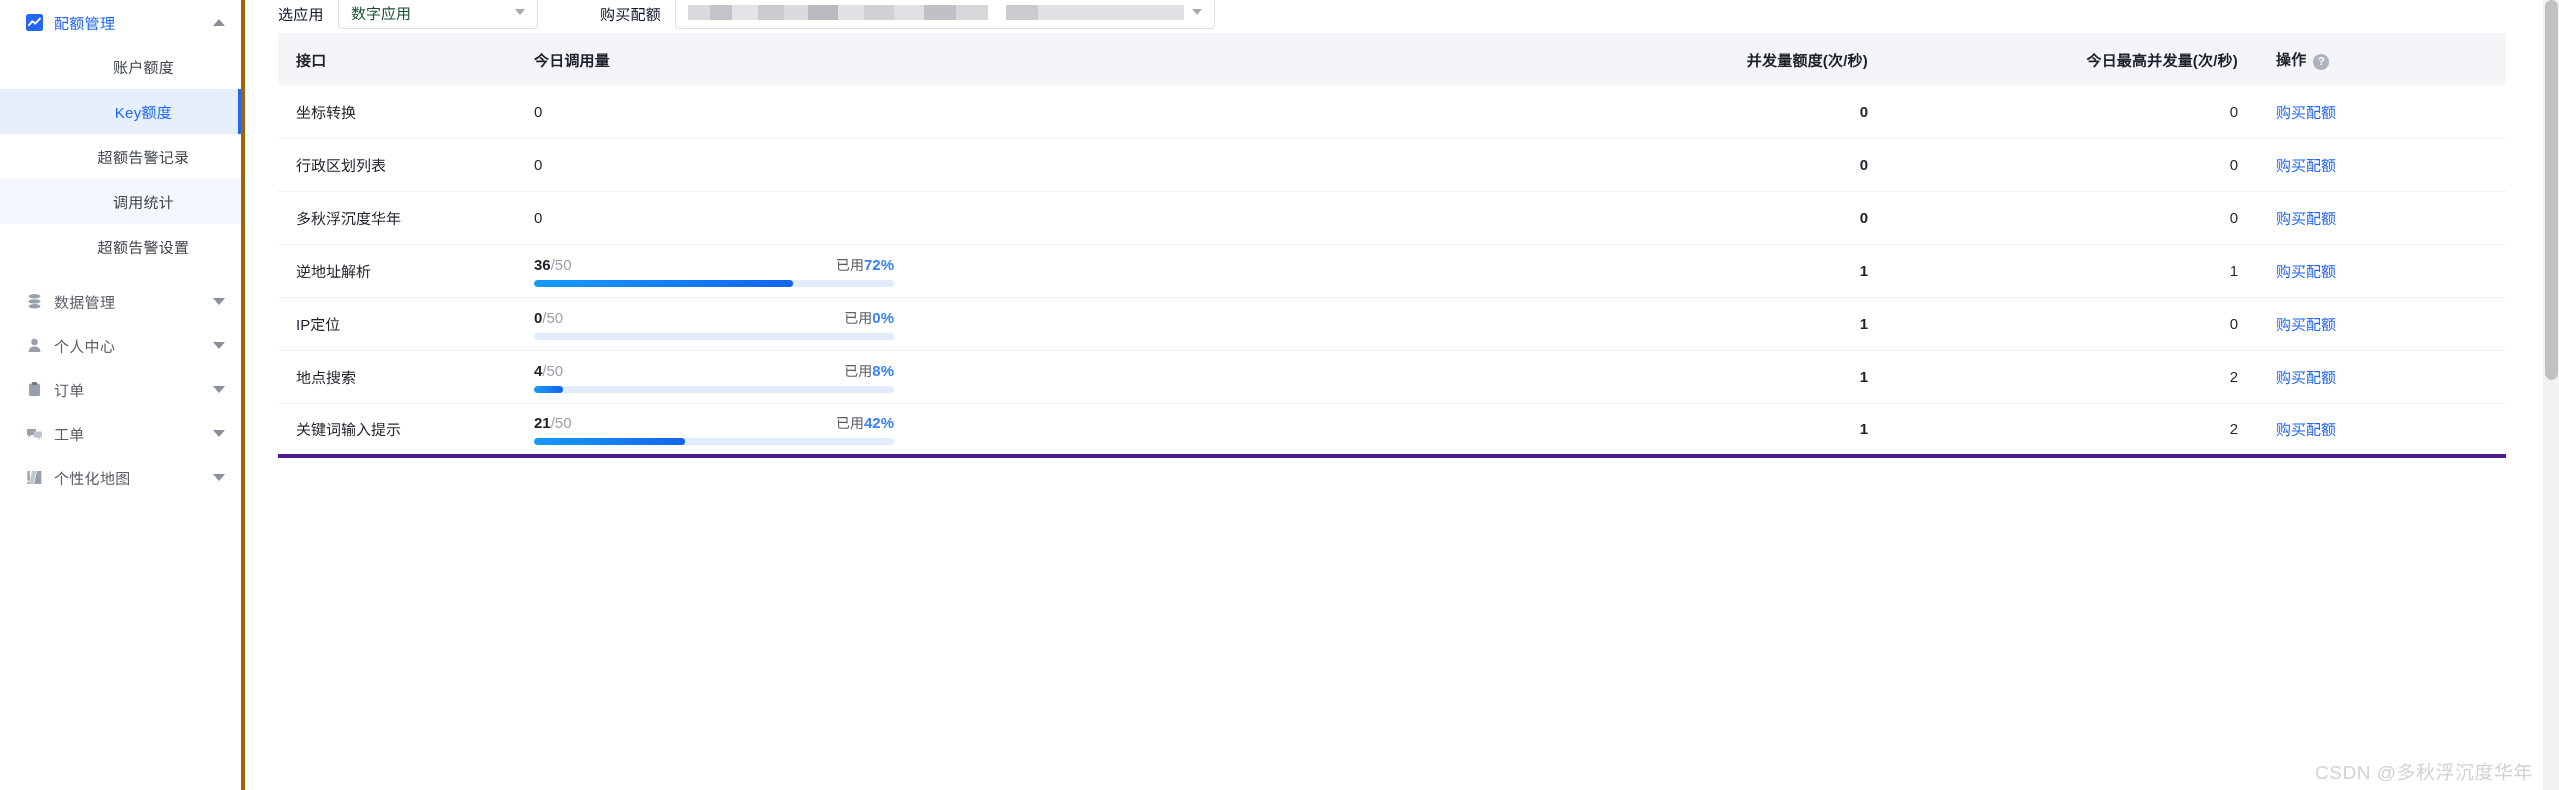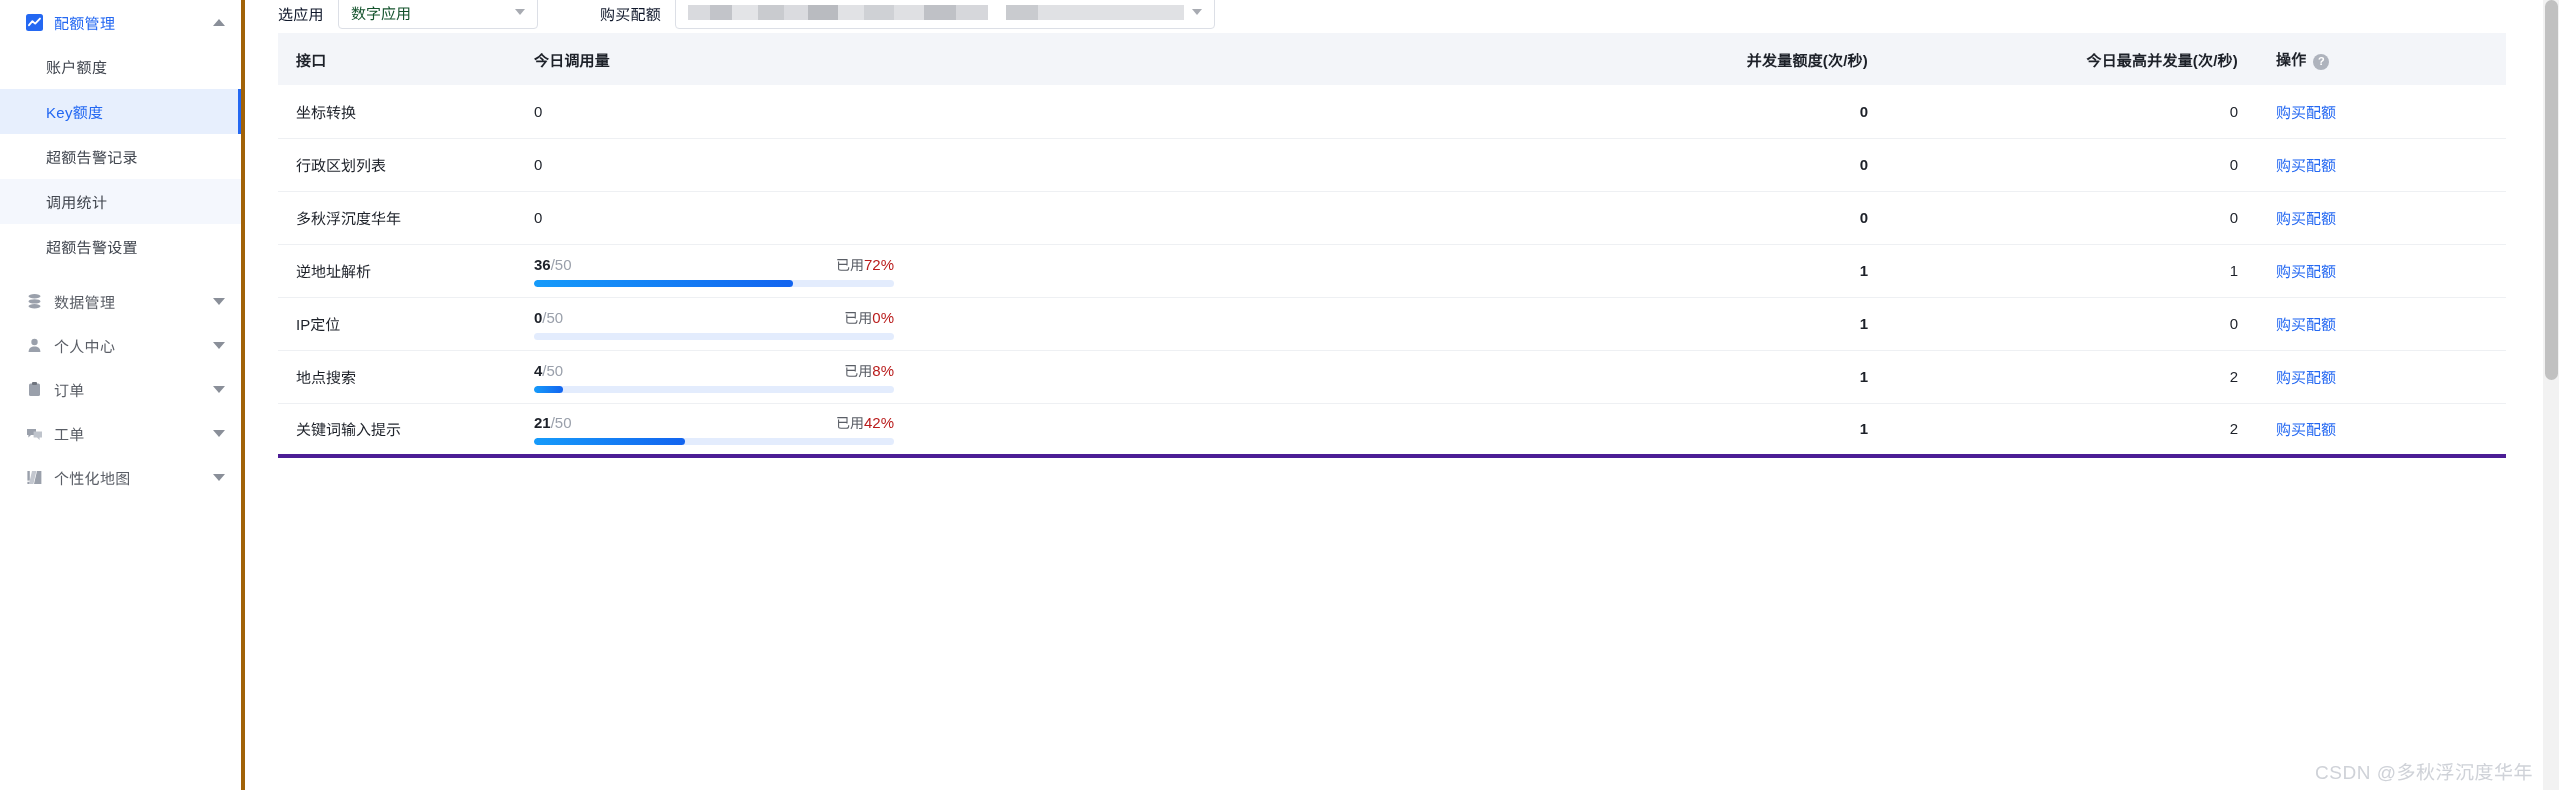--- a/index.html
+++ b/index.html
@@ -39,20 +39,21 @@
     border-right: 6px solid transparent;
   }
   .caret.up { border-bottom: 7px solid #8a8f99; }
   .caret.down { border-top: 7px solid #8a8f99; }
 
   .sub-item {
     height: 45px; display: flex; align-items: center;
     padding-left: 46px; font-size: 15px; color: #41464f;
     cursor: pointer; position: relative; background: #ffffff;
     letter-spacing: .3px;
+    justify-content: center;
   }
   .sub-item.selected {
     background: #e7effd; color: #2468f2;
   }
   .sub-item.selected::after {
     content: ""; position: absolute; right: 0; top: 0;
     width: 3px; height: 100%; background: #2468f2;
   }
   .sub-item.hovered { background: #f4f7fd; }
 
@@ -129,21 +130,21 @@
   .plain-usage { font-size: 15px; color: #1d2129; }
 
   .usage-cell { padding-top: 6px; padding-bottom: 6px; }
   .usage-top {
     display: flex; justify-content: space-between;
     align-items: baseline; width: 360px; margin-bottom: 6px;
   }
   .usage-frac { font-size: 15px; color: #9aa0ab; text-align: right; }
   .usage-frac b { color: #1d2129; font-weight: bold; }
   .usage-pct { font-size: 14px; color: #5a5e66; }
-  .usage-pct b { color: #b91c1c; font-weight: normal; font-size: 15px; }
+  .usage-pct b { color: #3b82f6; font-weight: bold; font-size: 15px; }
   .bar-track {
     width: 360px; height: 7px; border-radius: 4px;
     background: #e3ecfd; overflow: hidden;
   }
   .bar-fill {
     height: 100%; border-radius: 4px;
     background: linear-gradient(90deg, #169bfa 0%, #1364ef 100%);
   }
 
   .help-icon {

